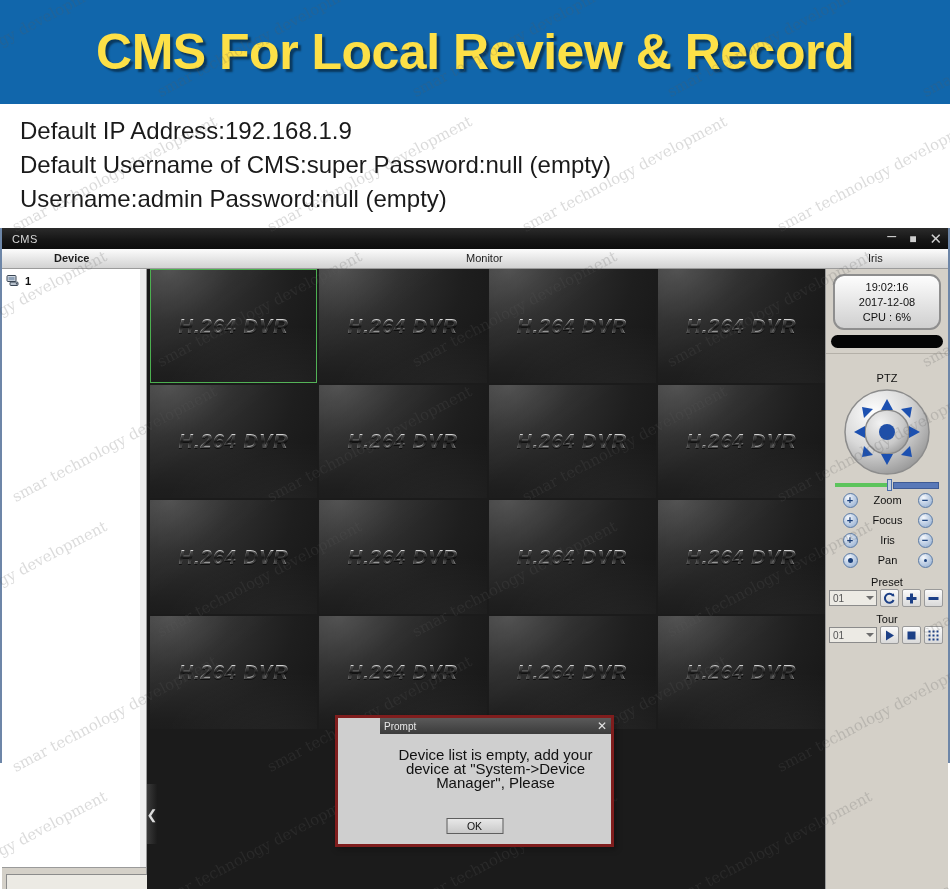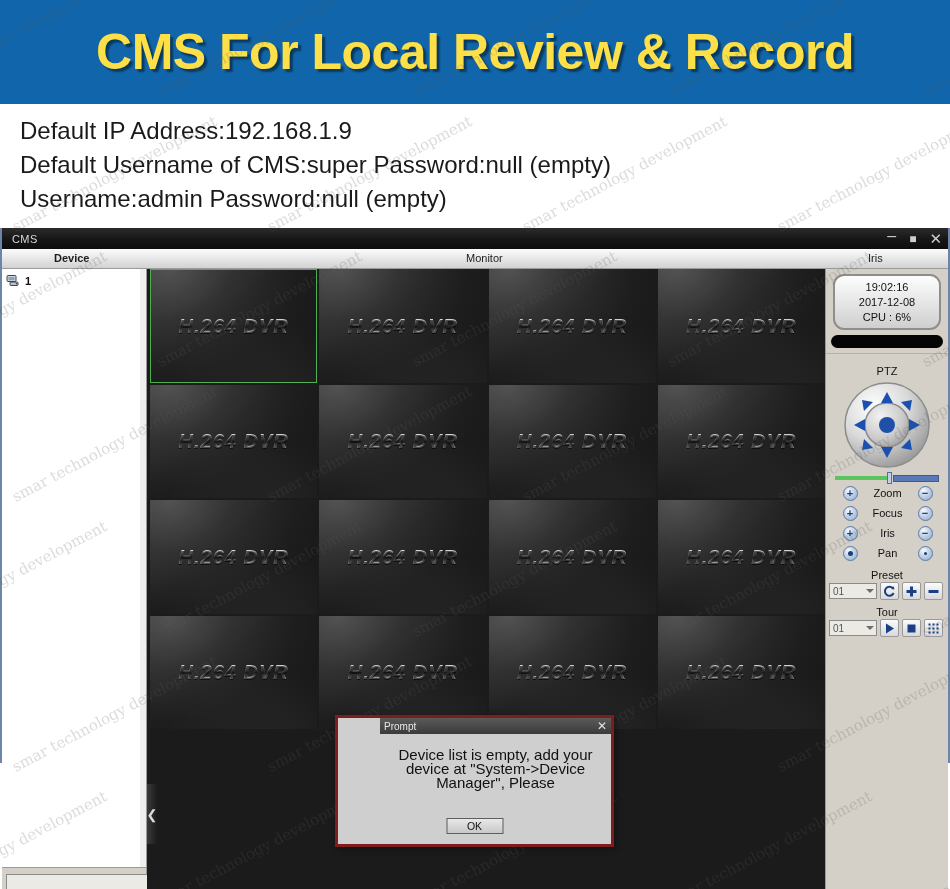--- a/index.html
+++ b/index.html
@@ -154,21 +154,21 @@
     border: 2px solid #8e8e8e; border-radius: 11px;
     background: linear-gradient(180deg,#fdfdfd 0%,#e7e7e7 48%,#cfcfcf 100%);
     display: flex; flex-direction: column; align-items: center; justify-content: center;
   }
   .clock-line { font-size: 11px; color: #111; line-height: 15px; }
   .black-bar {
     margin: 5px auto 0; width: 112px; height: 13px; background: #050505; border-radius: 7px;
   }
   .ptz-title {
     margin-top: 5px; text-align: center; font-size: 11px; color: #111;
-    border-top: 1px solid #b4b0a8; padding-top: 11px;
+    border-top: 1px solid #b4b0a8; padding-top: 18px;
   }
   .joystick {
     margin: 4px auto 0; width: 88px; height: 88px; position: relative;
   }
   .speed-row {
     margin: 4px auto 0; width: 104px; height: 10px; position: relative;
   }
   .speed-green { position: absolute; left: 0; top: 3px; width: 52%; height: 4px; background: #5cc45c; }
   .speed-blue { position: absolute; right: 0; top: 2px; width: 44%; height: 7px; background: #5878b8; border:1px solid #3e5a94;}
   .speed-knob { position: absolute; left: 50%; top: -1px; width: 5px; height: 12px; background: #c3cfe2; border: 1px solid #4d6fa8; }

